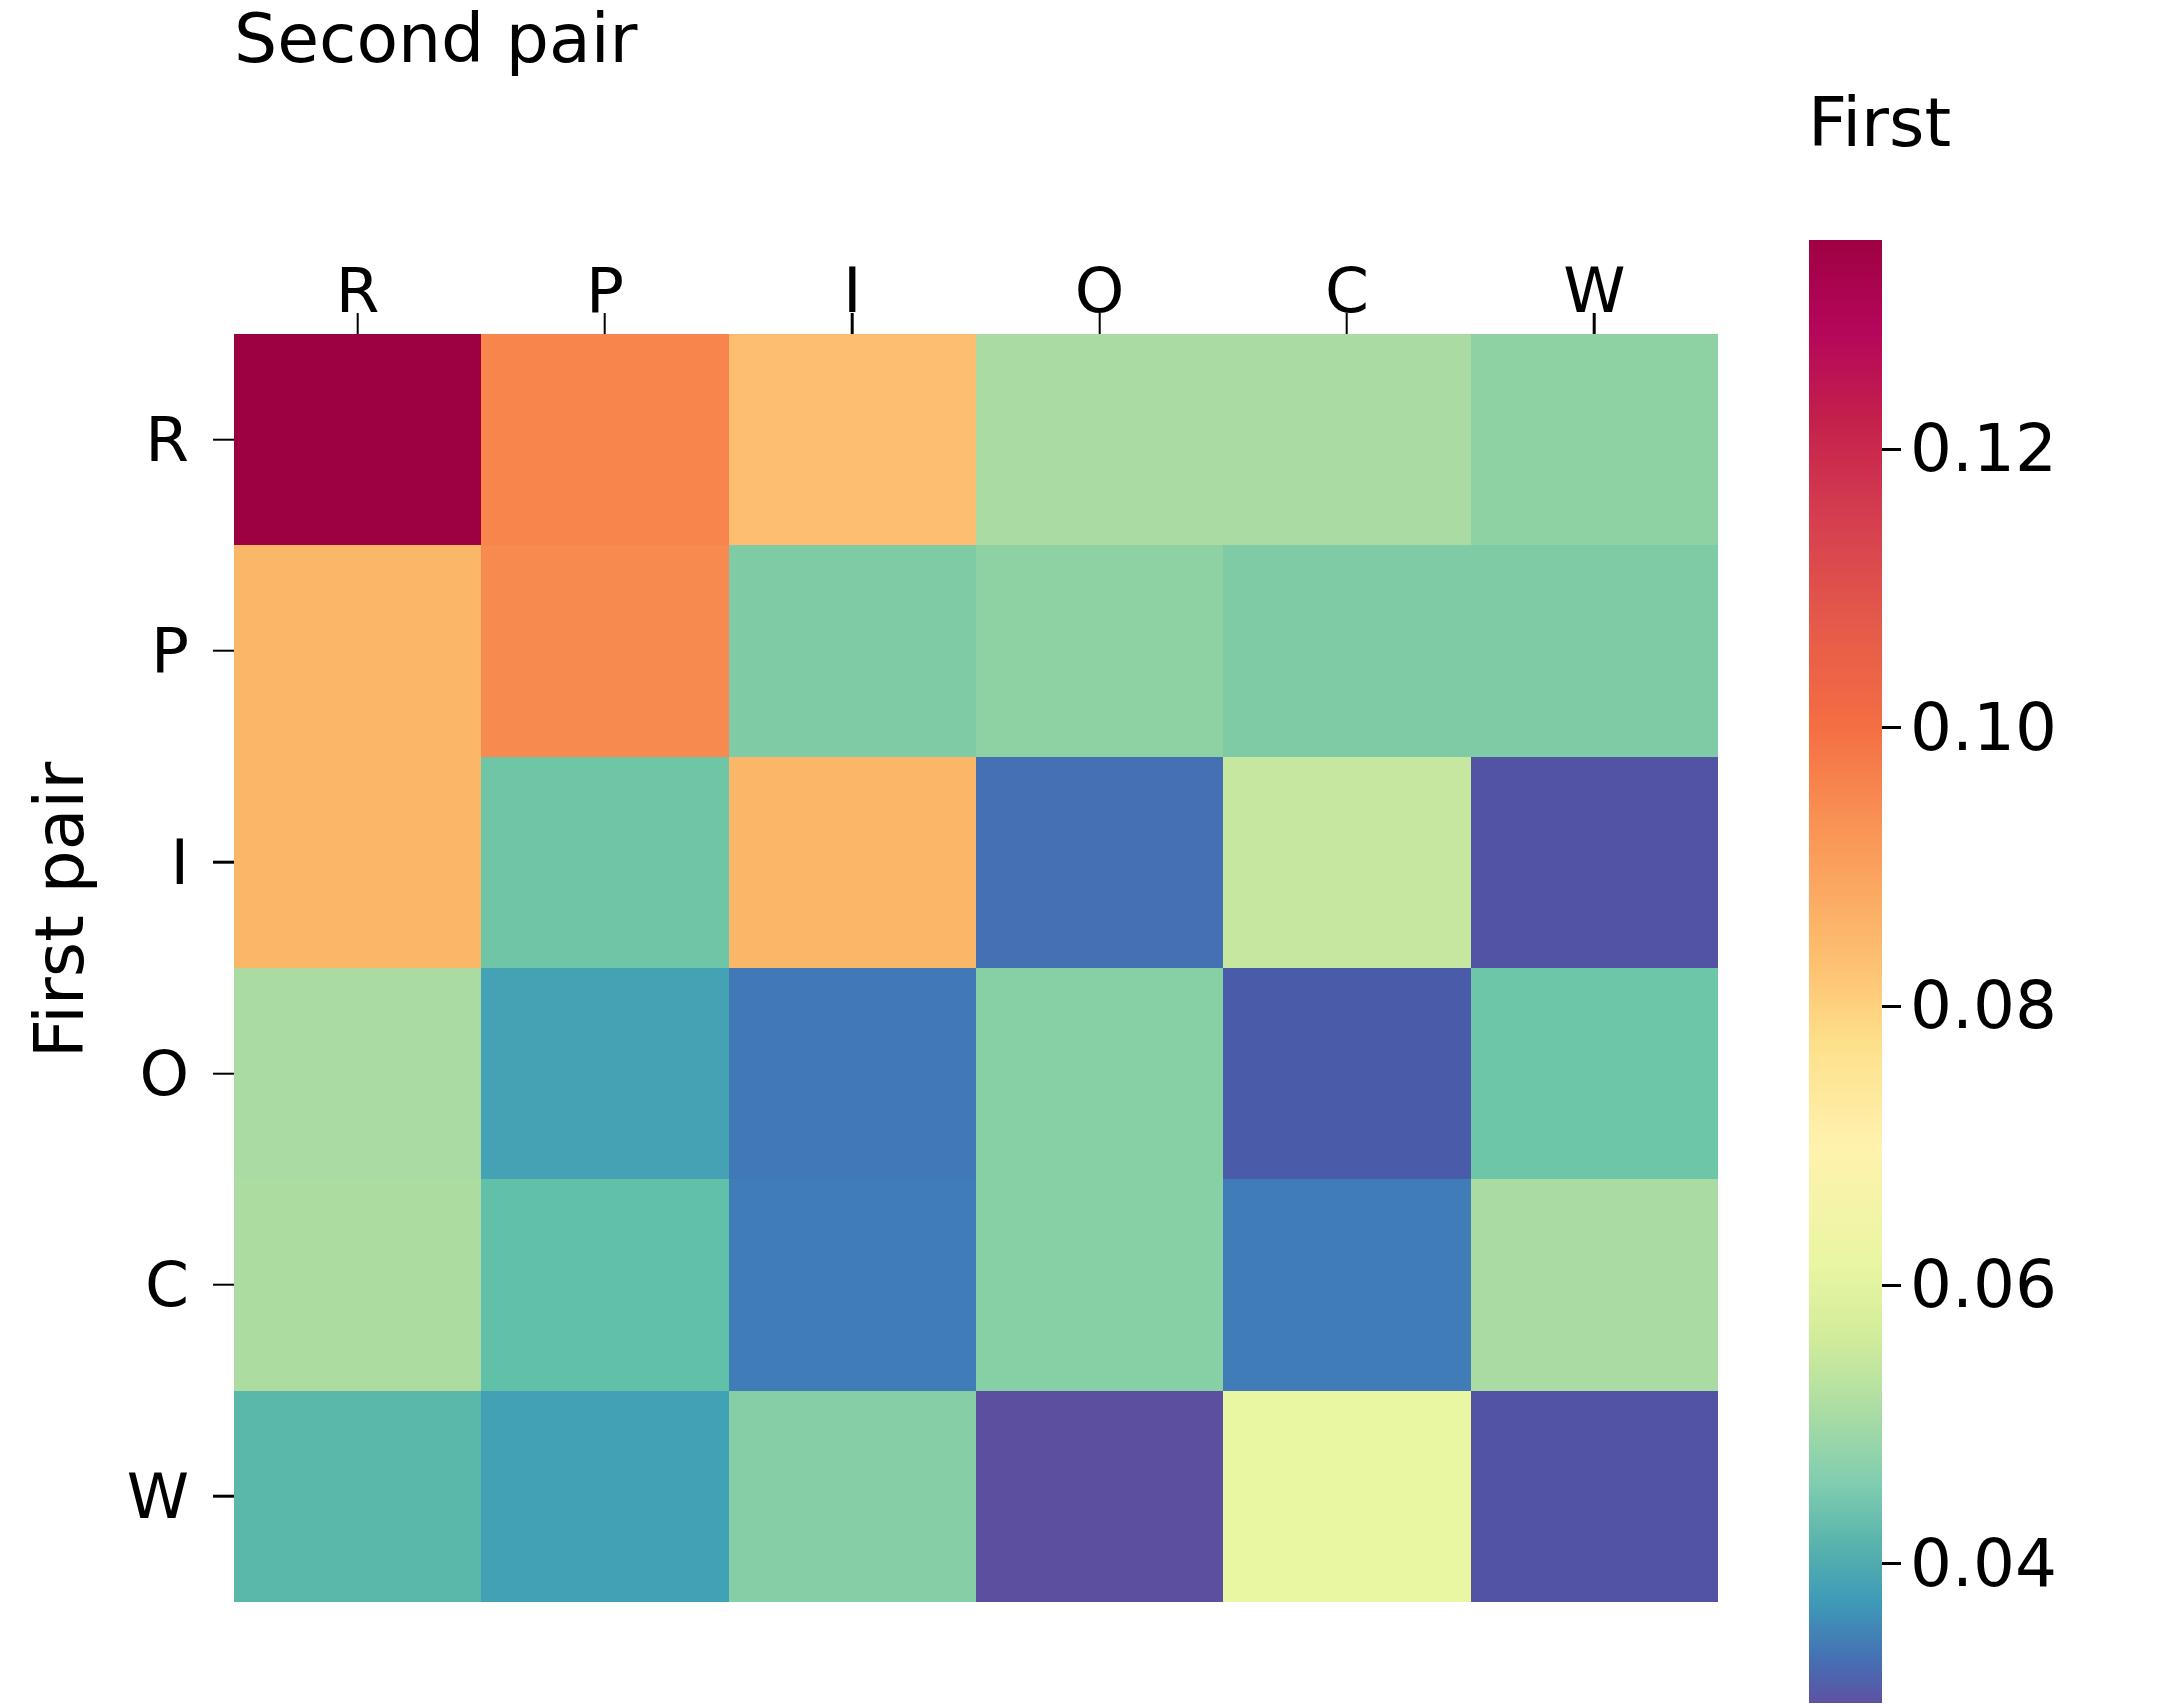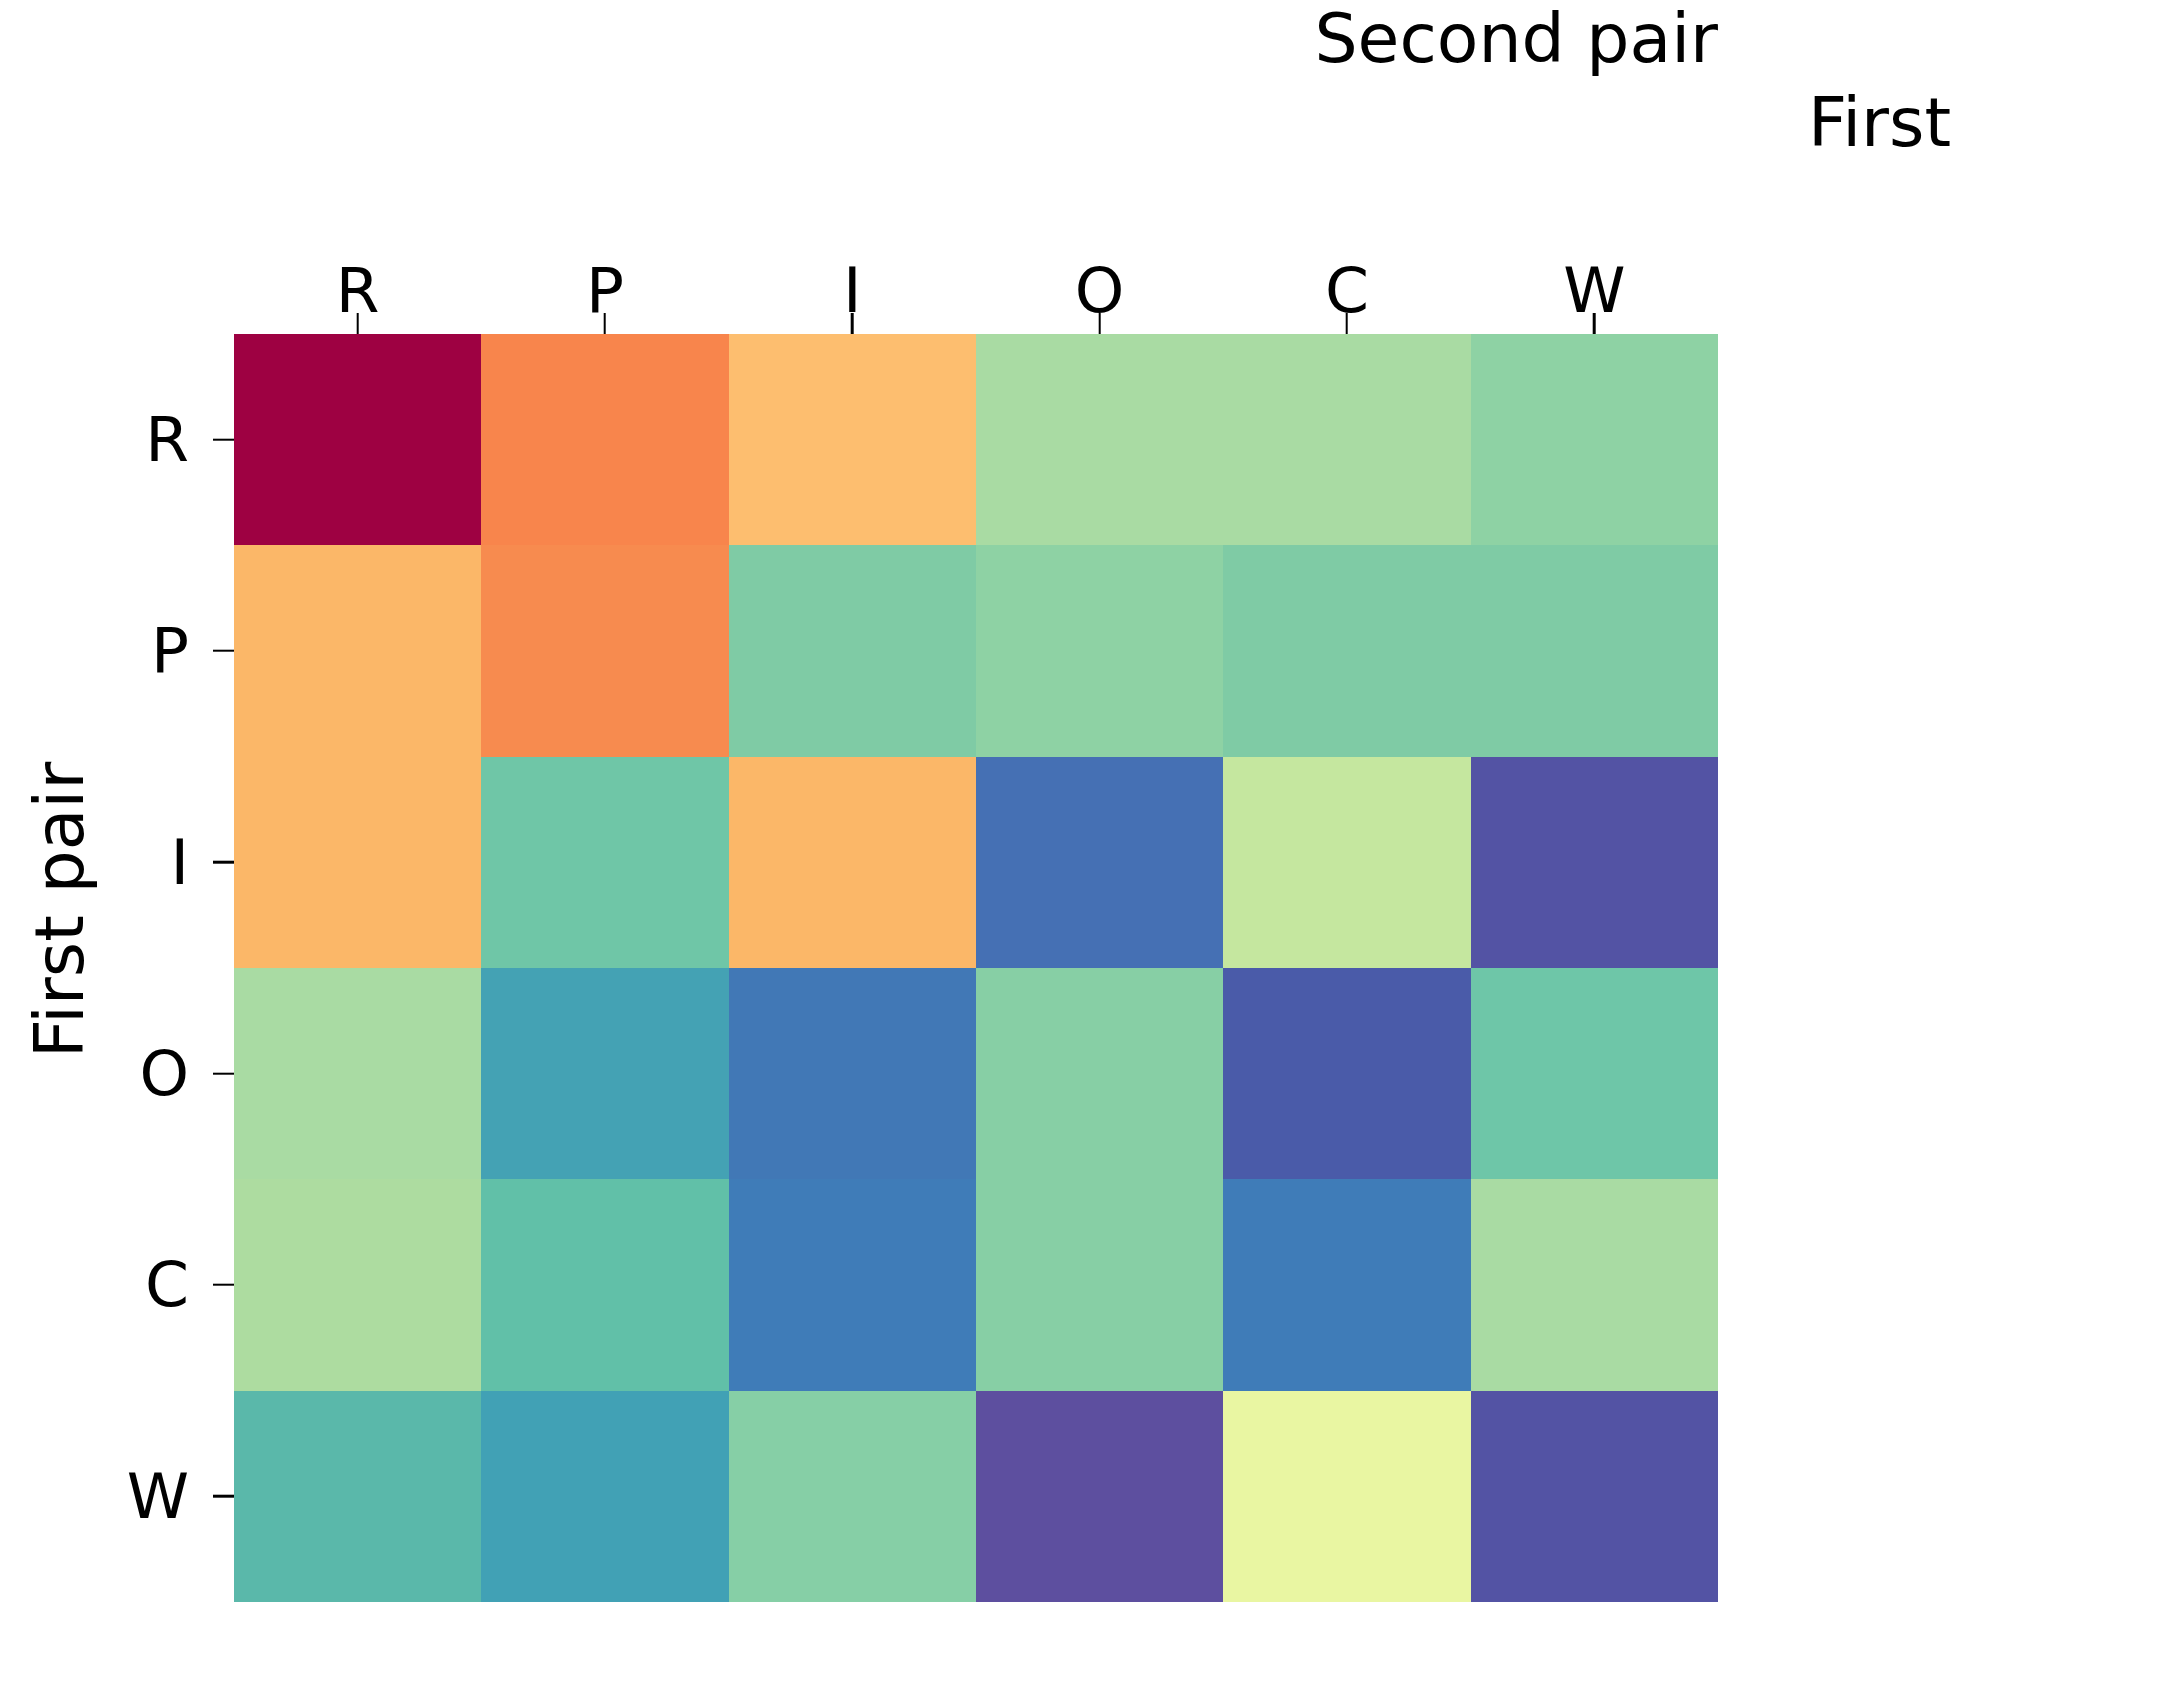--- a/index.html
+++ b/index.html
@@ -3,21 +3,21 @@
 <meta charset="utf-8">
 <style>
   html,body{margin:0;padding:0;background:#ffffff;}
   body{width:2161px;height:1707px;overflow:hidden;font-family:"DejaVu Sans","Liberation Sans",sans-serif;color:#000;}
 
   #figure{position:relative;width:2161px;height:1707px;background:#fff;}
 
   
   #col-axis-title{
     position:absolute;left:234px;top:5px;width:1484px;
-    text-align:right;font-size:68px;line-height:1.0;color:#000;
+    text-align:left;font-size:68px;line-height:1.0;color:#000;
     font-family:"DejaVu Sans","Liberation Sans",sans-serif;
     white-space:nowrap;
   }
 
   
   #row-axis-title{
     position:absolute;left:-225px;top:876px;width:569px;
     transform:rotate(-90deg);transform-origin:center center;
     text-align:center;font-size:68px;line-height:1.0;color:#000;
     white-space:nowrap;
@@ -175,15 +175,28 @@
         <div class="heat-cell" style="background: rgb(90, 184, 170);"></div>
         <div class="heat-cell" style="background: rgb(65, 161, 181);"></div>
         <div class="heat-cell" style="background: rgb(134, 207, 166);"></div>
         <div class="heat-cell" style="background: rgb(93, 79, 159);"></div>
         <div class="heat-cell" style="background: rgb(233, 246, 162);"></div>
         <div class="heat-cell" style="background: rgb(83, 83, 164);"></div>
       </div>
   </div>
 
   <div id="cbar-title">First</div>
+  <div id="cbar">
+    <div id="cbar-gradient"></div>
+  <div class="cbar-tick" style="top: 208px;"></div>
+      <div class="cbar-label" style="top: 209px;">0.12</div>
+      <div class="cbar-tick" style="top: 486px;"></div>
+      <div class="cbar-label" style="top: 488px;">0.10</div>
+      <div class="cbar-tick" style="top: 765px;"></div>
+      <div class="cbar-label" style="top: 766px;">0.08</div>
+      <div class="cbar-tick" style="top: 1044px;"></div>
+      <div class="cbar-label" style="top: 1045px;">0.06</div>
+      <div class="cbar-tick" style="top: 1322px;"></div>
+      <div class="cbar-label" style="top: 1324px;">0.04</div>
+    </div>
 
 </div>
 
 
 </body></html>

